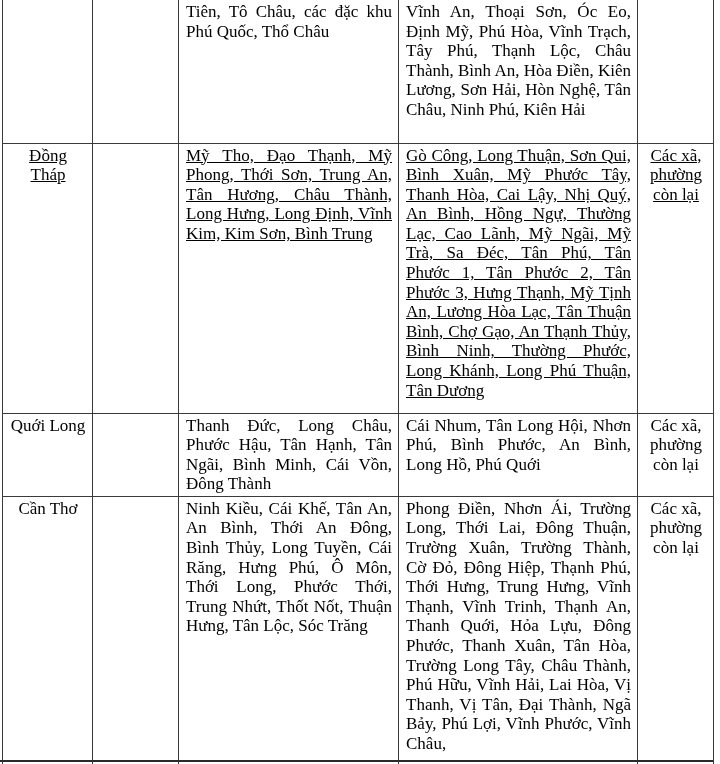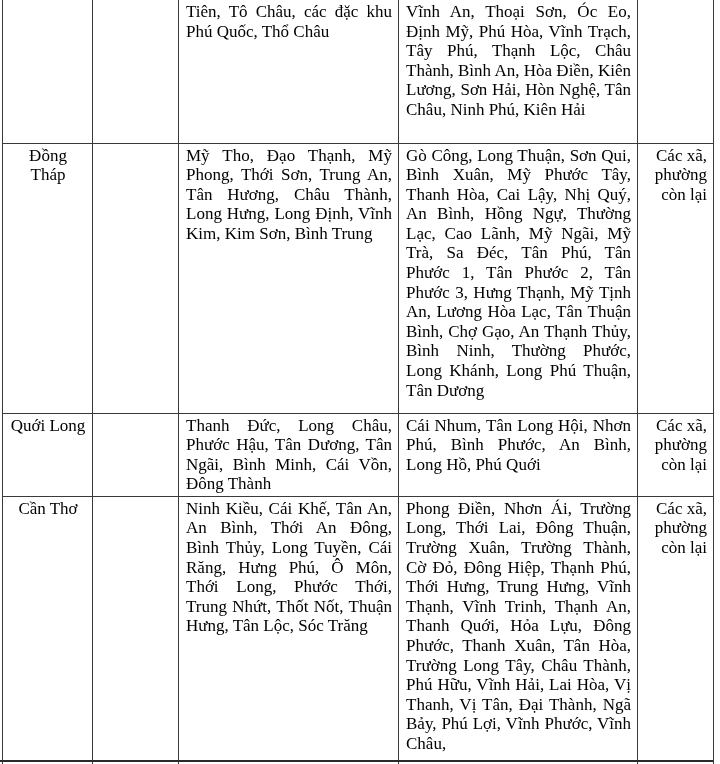--- a/index.html
+++ b/index.html
@@ -26,27 +26,27 @@
     vertical-align: top;
     font-size: 17px;
     line-height: 19.6px;
     padding: 2px 6px 2px 7px;
     overflow: hidden;
     word-spacing: normal;
   }
   table.admin tr.r0 td { border-top: none; }
   table.admin tr.r3 td { border-bottom: none; }
   tr.r0 { height: 143px; }
-  tr.r1 { height: 270px; }
+  tr.r1 { height: 270px; text-decoration: underline; }
   tr.r2 { height: 79px; }
   tr.r3 { height: 270px; }
   td.province { text-align: center; padding: 3px 7px 2px 7px; }
   td.wards { text-align: justify; }
   td.cont { text-align-last: justify; } 
-  td.rem { text-align: right; padding-top: 3px; }
+  td.rem { text-align: center; padding-top: 3px; }
   .bottom-rule {
     position: absolute;
     left: 0;
     top: 760px;
     width: 713px;
     height: 2px;
     background: #2b2b2b;
   }
 </style>
 </head>
@@ -72,21 +72,21 @@
       <tr class="r1">
         <td class="province">Đồng Tháp</td>
         <td class="empty"></td>
         <td class="wards">Mỹ Tho, Đạo Thạnh, Mỹ Phong, Thới Sơn, Trung An, Tân Hương, Châu Thành, Long Hưng, Long Định, Vĩnh Kim, Kim Sơn, Bình Trung</td>
         <td class="wards">Gò Công, Long Thuận, Sơn Qui, Bình Xuân, Mỹ Phước Tây, Thanh Hòa, Cai Lậy, Nhị Quý, An Bình, Hồng Ngự, Thường Lạc, Cao Lãnh, Mỹ Ngãi, Mỹ Trà, Sa Đéc, Tân Phú, Tân Phước 1, Tân Phước 2, Tân Phước 3, Hưng Thạnh, Mỹ Tịnh An, Lương Hòa Lạc, Tân Thuận Bình, Chợ Gạo, An Thạnh Thủy, Bình Ninh, Thường Phước, Long Khánh, Long Phú Thuận, Tân Dương</td>
         <td class="rem">Các xã, phường còn lại</td>
       </tr>
       <tr class="r2">
         <td class="province">Quới Long</td>
         <td class="empty"></td>
-        <td class="wards">Thanh Đức, Long Châu, Phước Hậu, Tân Dương, Tân Ngãi, Bình Minh, Cái Vồn, Đông Thành</td>
+        <td class="wards">Thanh Đức, Long Châu, Phước Hậu, Tân Hạnh, Tân Ngãi, Bình Minh, Cái Vồn, Đông Thành</td>
         <td class="wards">Cái Nhum, Tân Long Hội, Nhơn Phú, Bình Phước, An Bình, Long Hồ, Phú Quới</td>
         <td class="rem">Các xã, phường còn lại</td>
       </tr>
       <tr class="r3">
         <td class="province">Cần Thơ</td>
         <td class="empty"></td>
         <td class="wards">Ninh Kiều, Cái Khế, Tân An, An Bình, Thới An Đông, Bình Thủy, Long Tuyền, Cái Răng, Hưng Phú, Ô Môn, Thới Long, Phước Thới, Trung Nhứt, Thốt Nốt, Thuận Hưng, Tân Lộc, Sóc Trăng</td>
         <td class="wards cont">Phong Điền, Nhơn Ái, Trường Long, Thới Lai, Đông Thuận, Trường Xuân, Trường Thành, Cờ Đỏ, Đông Hiệp, Thạnh Phú, Thới Hưng, Trung Hưng, Vĩnh Thạnh, Vĩnh Trinh, Thạnh An, Thanh Quới, Hỏa Lựu, Đông Phước, Thanh Xuân, Tân Hòa, Trường Long Tây, Châu Thành, Phú Hữu, Vĩnh Hải, Lai Hòa, Vị Thanh, Vị Tân, Đại Thành, Ngã Bảy, Phú Lợi, Vĩnh Phước, Vĩnh Châu,</td>
         <td class="rem">Các xã, phường còn lại</td>
       </tr>

